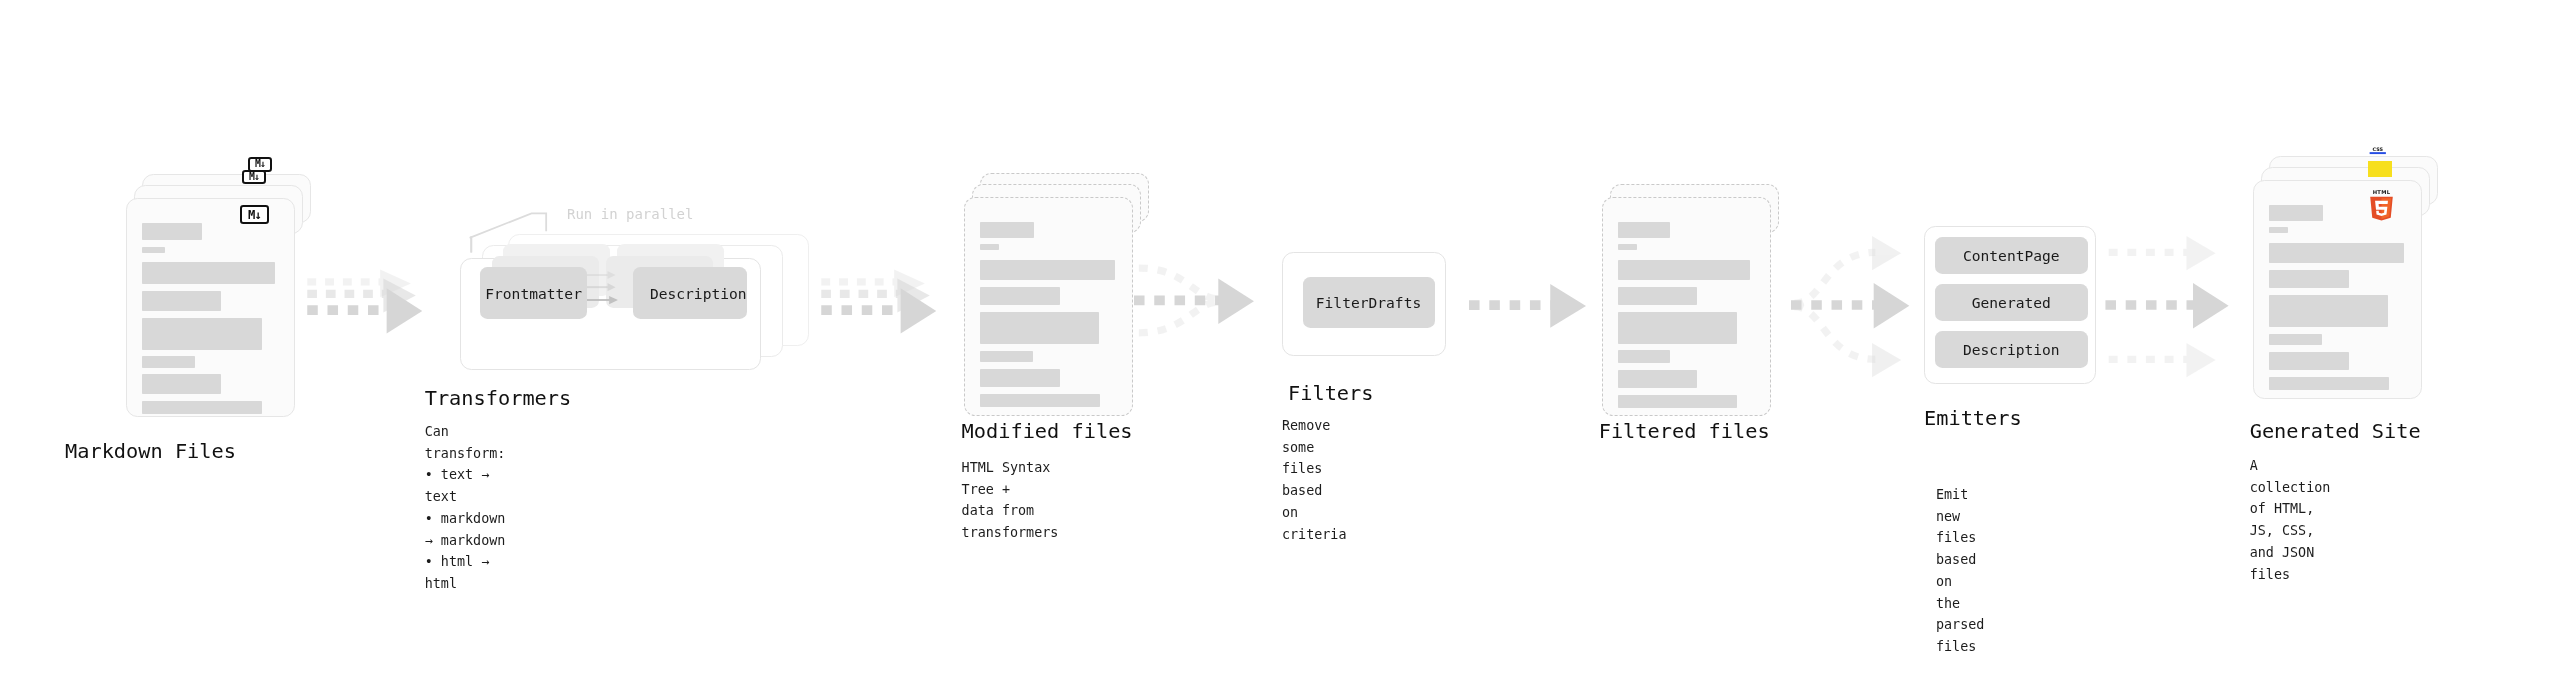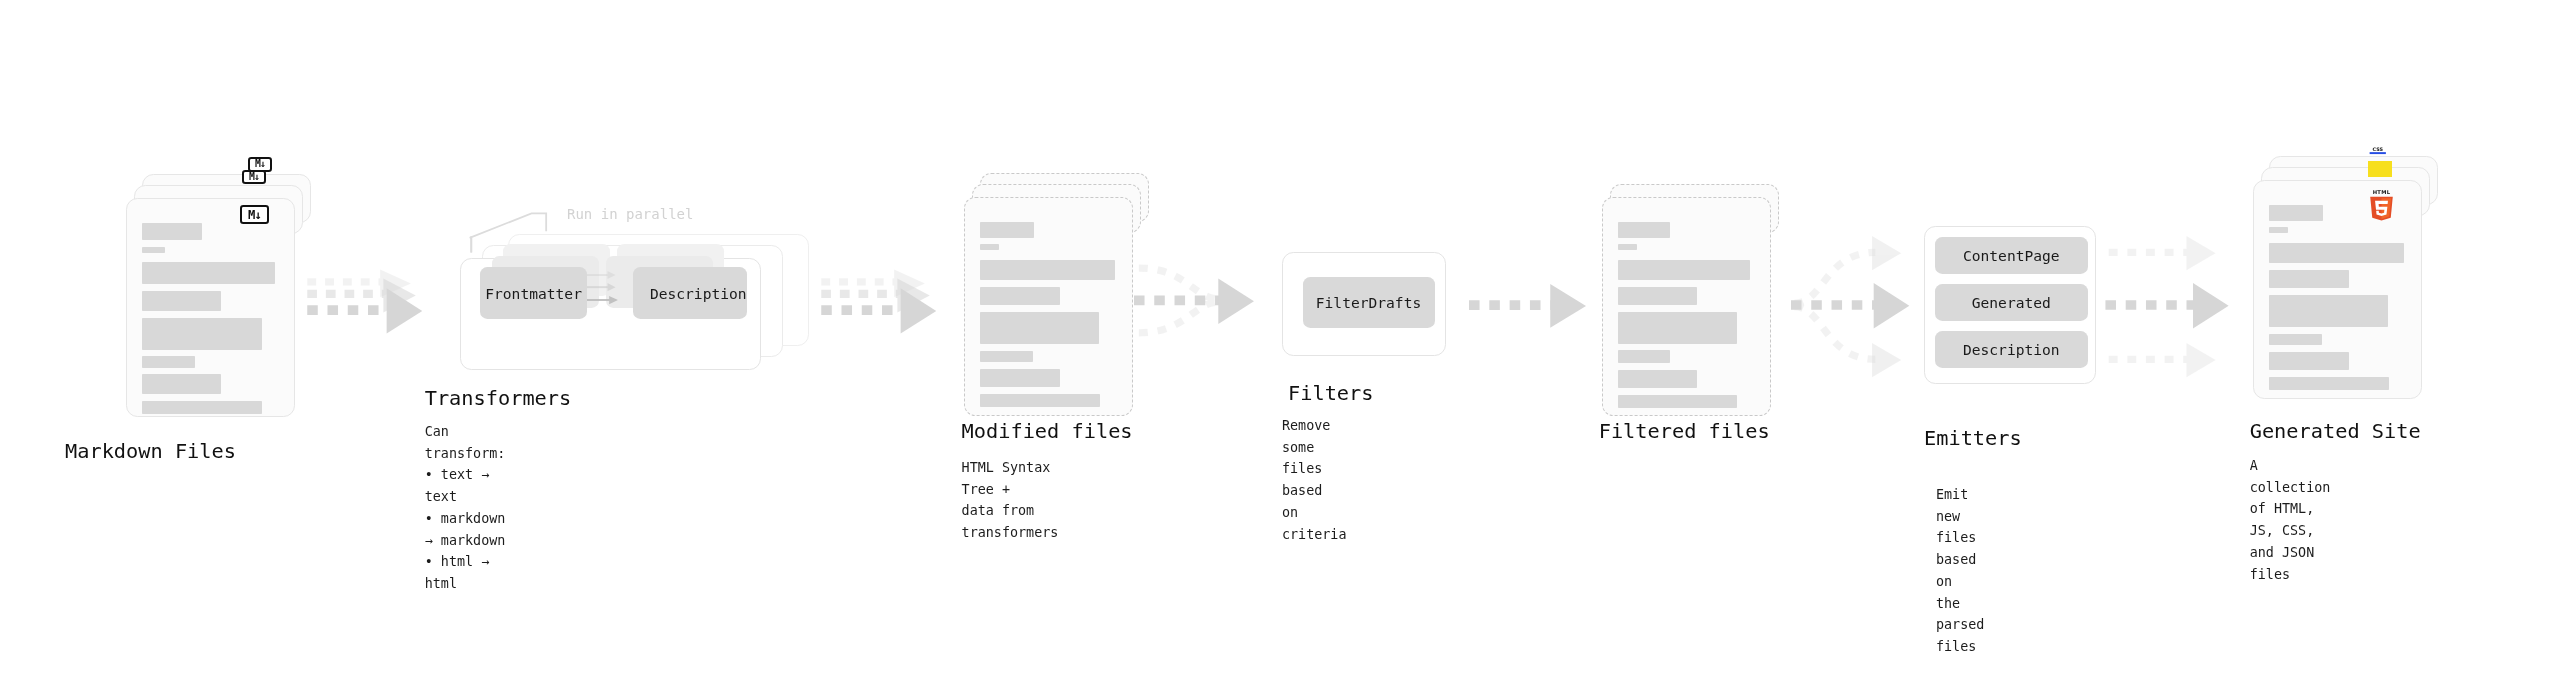--- a/index.html
+++ b/index.html
@@ -290,21 +290,21 @@
       <div class="chip" style="left:9.8px; top:9.8px; width:153px; height:37px;">
         <span>ContentPage</span>
       </div>
       <div class="chip" style="left:9.8px; top:57px; width:153px; height:37px;">
         <span>Generated</span>
       </div>
       <div class="chip" style="left:9.8px; top:104px; width:153px; height:37px;">
         <span>Description</span>
       </div>
     </div>
-    <div class="title" style="left:0; top:180px;margin-top:20px;">Emitters</div>
+    <div class="title" style="left:0; top:180px;">Emitters</div>
     <div class="desc" style="left:12px; top:214px;margin-top:44px;">Emit new files based on
 the parsed files</div>
   </div>
 
   <div class="arrow" style="left:2105px; top:228px;">
     <svg width="163" height="154" viewBox="0 0 200 190">
       <g opacity="0.30">
         <line x1="4" y1="30" x2="104" y2="30" stroke="#d6d6d6" stroke-width="9" stroke-dasharray="11 12"></line>
         <polygon points="100,10 136,31 100,52" fill="#d6d6d6"></polygon>
       </g>

